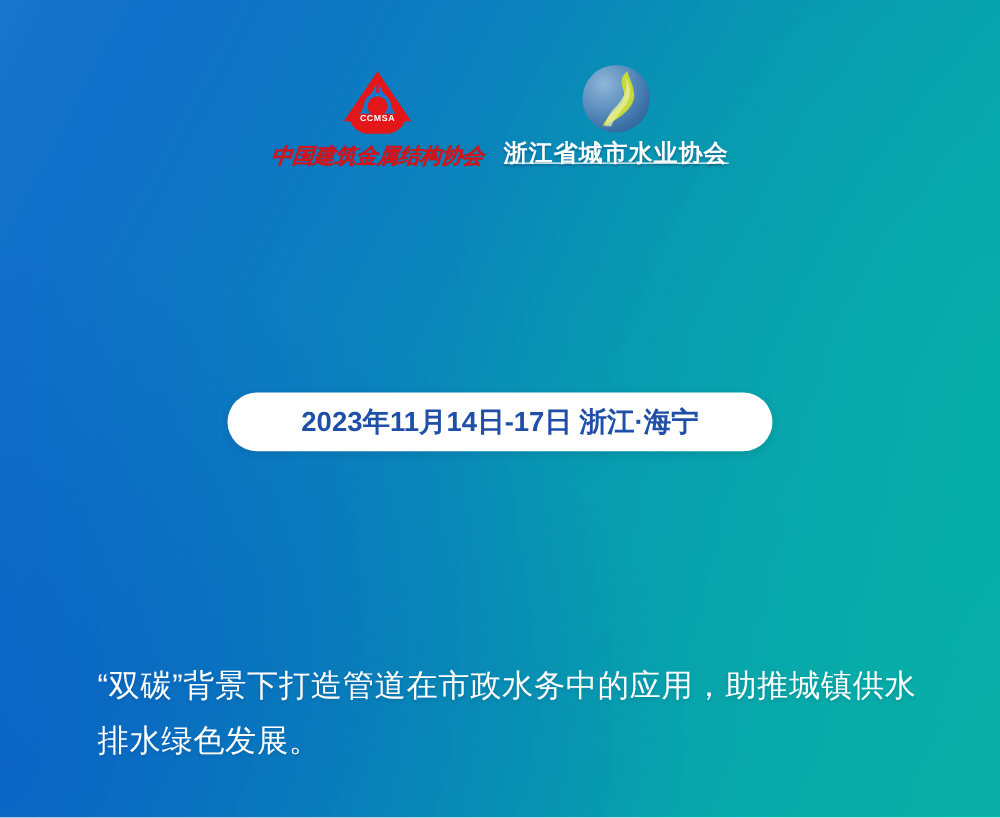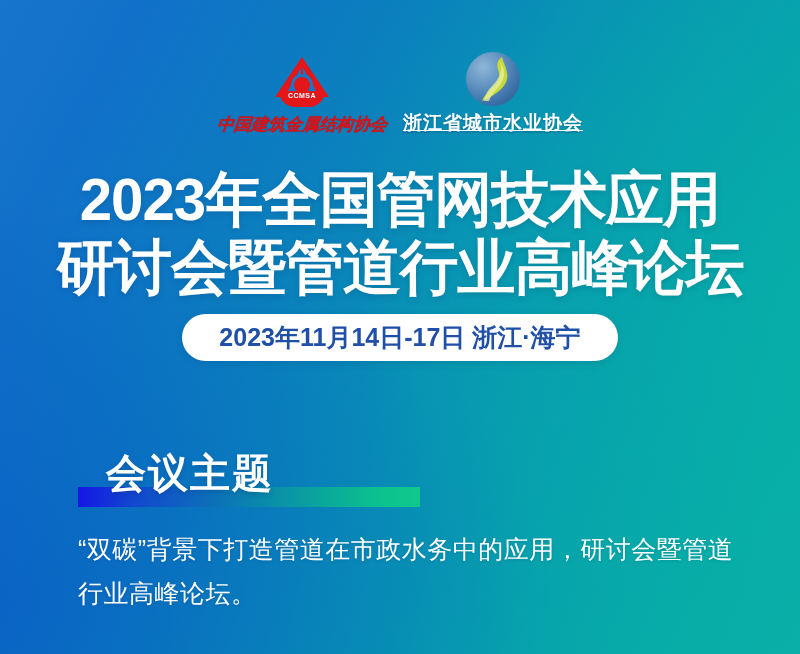--- a/index.html
+++ b/index.html
@@ -223,21 +223,21 @@
     height: 47px;
     border-radius: 24px;
     background: #ffffff;
     display: flex;
     align-items: center;
     justify-content: center;
     box-shadow: 0 2px 7px rgba(0,40,80,0.14);
   }
   .pill-text {
     color: #1f4fa6;
-    font-size: 25px;
+    font-size: 22px;
     font-weight: bold;
     letter-spacing: 0px;
     white-space: nowrap;
     font-family: "Liberation Sans", "DejaVu Sans", sans-serif;
   }
 
   
   .theme-head {
     position: absolute;
     left: 78px;
@@ -306,29 +306,21 @@
         <svg class="wave" viewBox="0 0 30 46" xmlns="http://www.w3.org/2000/svg">
           <path d="M22 1 C10 10, 26 18, 16 28 C8 36, 4 40, 2 45 C14 40, 30 30, 27 17 C26 10, 23 6, 22 1 Z" fill="#c5d93a"></path>
           <path d="M9 45 C12 36, 22 30, 24 20 C25 14, 22 8, 19 4 C24 12, 20 22, 12 30 C6 36, 5 41, 4 45 Z" fill="#e8f0a0" opacity="0.75"></path>
         </svg>
       </div>
       <div class="zjw-name">浙江省城市水业协会</div>
     </div>
 
   </div>
 
-  <div class="title-wrap layer">
-    <div class="title-line">2023年全国管网技术应用</div>
-    <div class="title-line">研讨会暨管道行业高峰论坛</div>
-  </div>
 
   <div class="pill layer">
     <span class="pill-text">2023年11月14日-17日  浙江·海宁</span>
   </div>
 
-  <div class="theme-head layer">
-    <div class="theme-bar"></div>
-    <div class="theme-title">会议主题</div>
-  </div>
-
-  <div class="theme-body layer">“双碳”背景下打造管道在市政水务中的应用，研讨会暨管道行业高峰论坛。</div>
+
+  <div class="theme-body layer">“双碳”背景下打造管道在市政水务中的应用，助推城镇供水排水绿色发展。</div>
 
 </div>
 
 </body></html>

